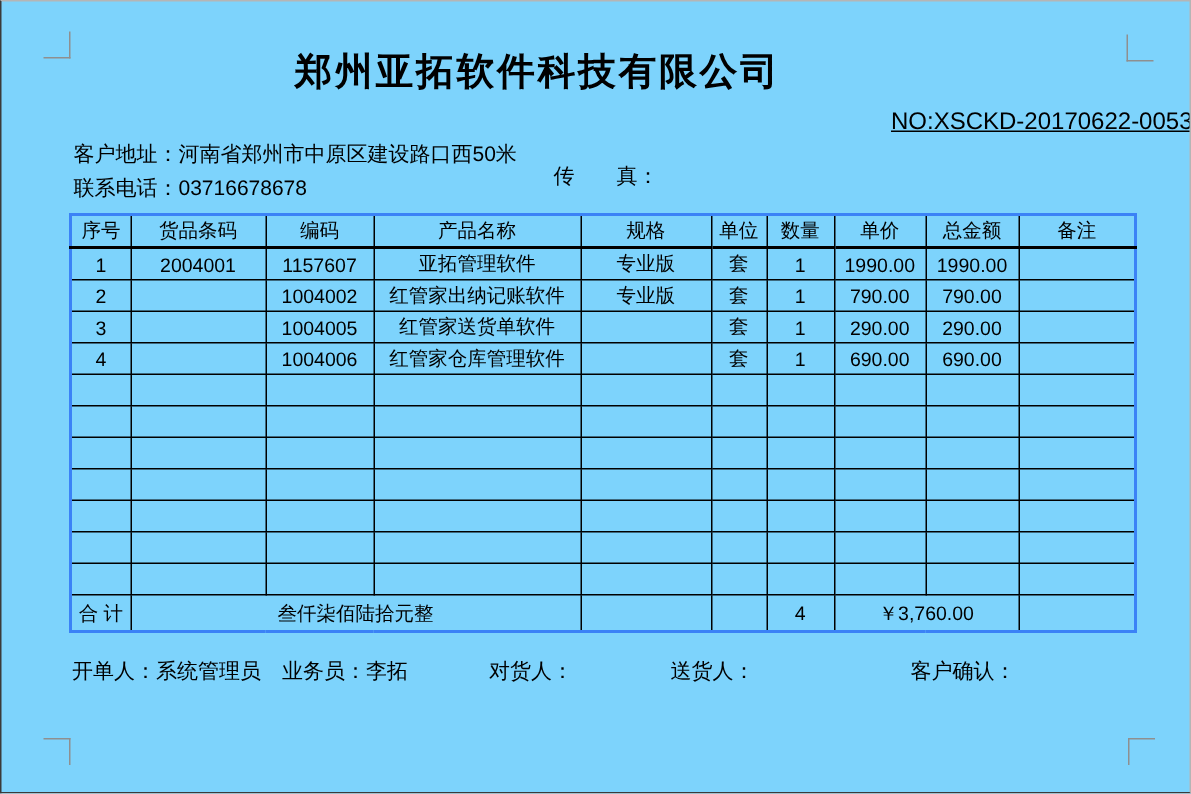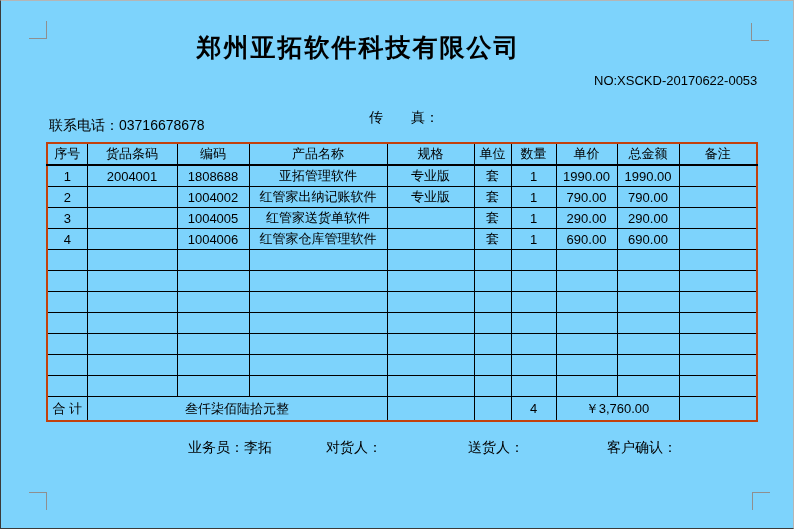--- a/index.html
+++ b/index.html
@@ -14,26 +14,26 @@
   .mark-tl{left:28px;top:20px;border-right:1px solid #8f8f8f;border-bottom:1px solid #8f8f8f;}
   .mark-tr{left:750px;top:22px;border-left:1px solid #8f8f8f;border-bottom:1px solid #8f8f8f;}
   .mark-bl{left:28px;top:491px;border-right:1px solid #8f8f8f;border-top:1px solid #8f8f8f;}
   .mark-br{left:751px;top:491px;border-left:1px solid #8f8f8f;border-top:1px solid #8f8f8f;}
 
   .title{
     position:absolute;left:45px;top:30px;width:625px;text-align:center;
     font-size:25px;font-weight:bold;letter-spacing:2px;white-space:nowrap;
   }
   .inf{position:absolute;font-size:14px;white-space:nowrap;}
-  .docno{font-size:13px;letter-spacing:0px;}
+  .docno{font-size:16px;letter-spacing:0px;text-decoration:underline;}
 
   table.products{
     position:absolute;left:45px;top:141px;width:710px;
     border-collapse:collapse;table-layout:fixed;
-    border:2px solid #c2410c;
+    border:2px solid #3b82f6;
   }
   table.products th, table.products td{
     border:1px solid #000;padding:0 2px;overflow:hidden;white-space:nowrap;
     font-size:13px;font-weight:normal;text-align:center;vertical-align:middle;
   }
   table.products thead th{border-bottom:2px solid #000;height:20px;}
   table.products tbody td{height:20px;}
   table.products tr.total-row td{height:23px;}
   td.words{text-align:left;padding-left:3px;}
   .footer-line{position:absolute;top:438px;left:0;width:792px;height:18px;font-size:14px;}
@@ -45,20 +45,21 @@
 <div id="page">
 
   <div class="mark mark-tl"></div>
   <div class="mark mark-tr"></div>
   <div class="mark mark-bl"></div>
   <div class="mark mark-br"></div>
 
   <div class="title">郑州亚拓软件科技有限公司</div>
 
   <div class="inf docno" style="left:593px;top:72px;">NO:XSCKD-20170622-0053</div>
+  <div class="inf" style="left:48px;top:93px;">客户地址：河南省郑州市中原区建设路口西50米</div>
   <div class="inf" style="left:48px;top:116px;">联系电话：03716678678</div>
   <div class="inf" style="left:368px;top:108px;text-align:right;">传　　真：</div>
 
   <table class="products">
     <colgroup>
         <col style="width: 40px;">
         <col style="width: 90px;">
         <col style="width: 72px;">
         <col style="width: 138px;">
         <col style="width: 87px;">
@@ -79,21 +80,21 @@
           <th>数量</th>
           <th>单价</th>
           <th>总金额</th>
           <th>备注</th>
         </tr>
     </thead>
     <tbody>
         <tr>
           <td>1</td>
           <td>2004001</td>
-          <td>1808688</td>
+          <td>1157607</td>
           <td>亚拓管理软件</td>
           <td>专业版</td>
           <td>套</td>
           <td>1</td>
           <td>1990.00</td>
           <td>1990.00</td>
           <td></td>
         </tr>
         <tr>
           <td>2</td>
@@ -223,19 +224,20 @@
         <td></td>
         <td></td>
         <td>4</td>
         <td colspan="2">￥3,760.00</td>
         <td></td>
       </tr>
     </tfoot>
   </table>
 
   <div class="footer-line">
+    <span class="sig" style="left:47px;">开单人：系统管理员</span>
     <span class="sig" style="left:187px;">业务员：李拓</span>
     <span class="sig" style="left:325px;">对货人：</span>
-    <span class="sig" style="left:467px;">送货人：</span>
+    <span class="sig" style="left:446px;">送货人：</span>
     <span class="sig" style="left:606px;">客户确认：</span>
   </div>
 
 </div>
 
 </body></html>

